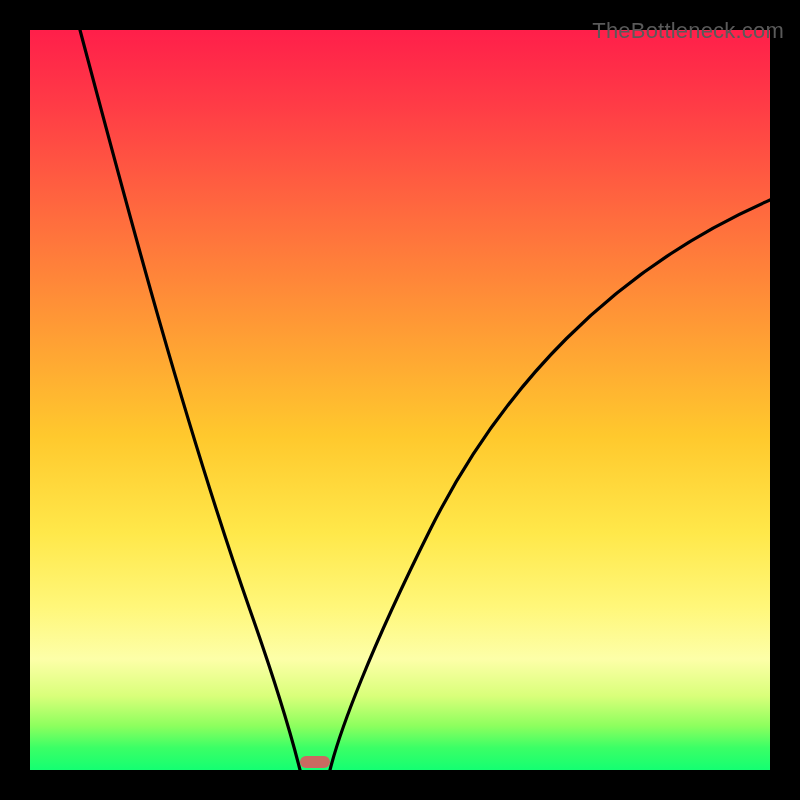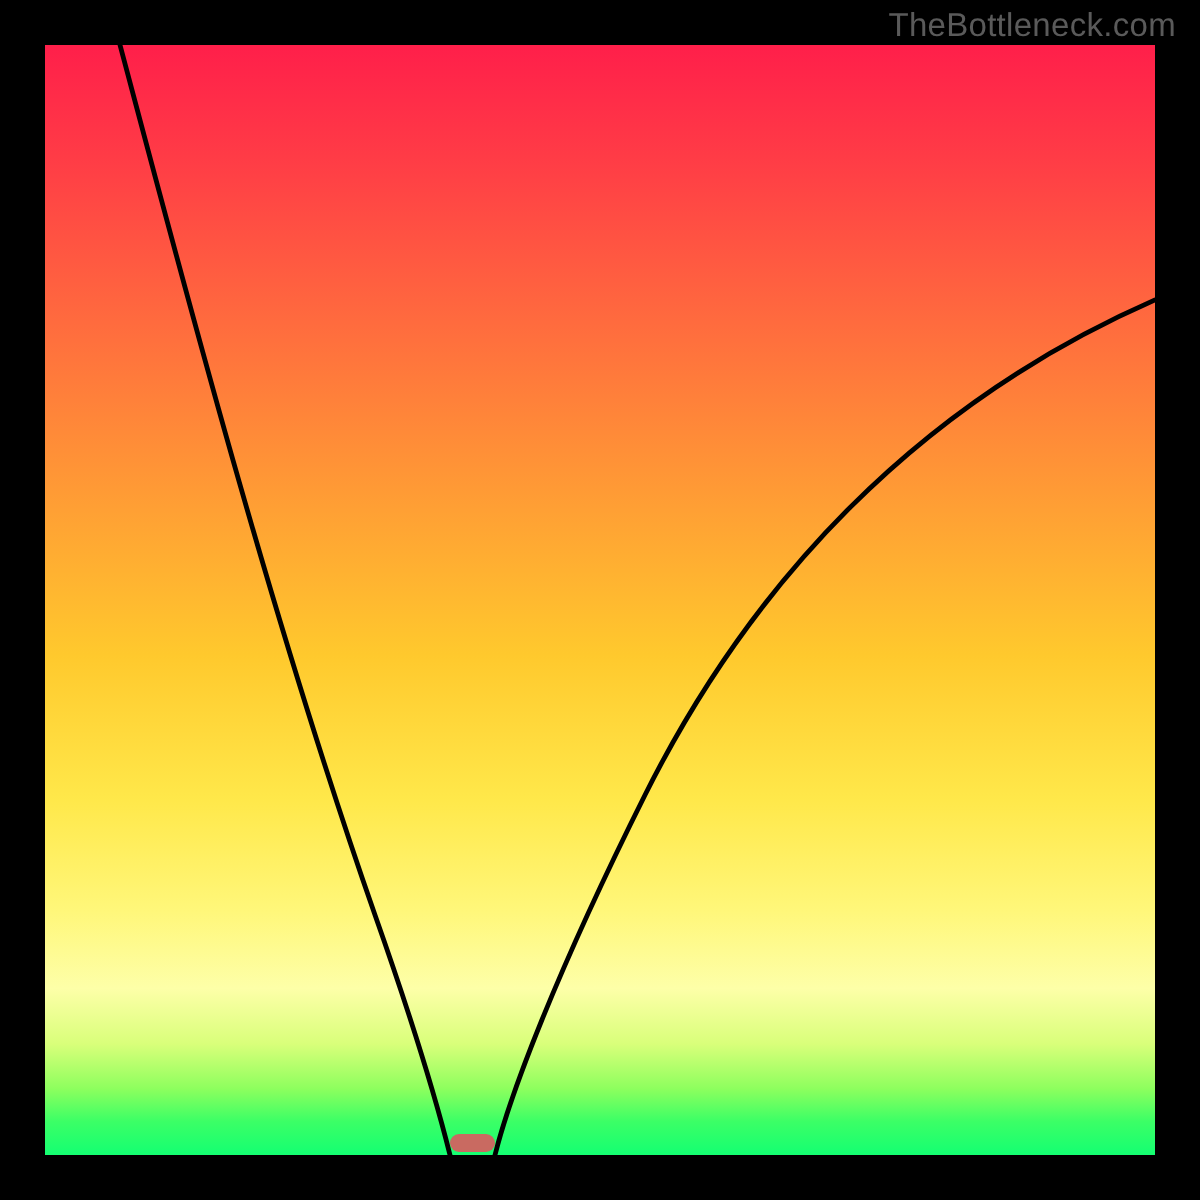--- a/index.html
+++ b/index.html
@@ -12,21 +12,21 @@
     font-family: Arial, Helvetica, sans-serif;
   }
   .frame {
     position: relative;
     width: 800px;
     height: 800px;
     background: #000;
   }
   .watermark {
     position: absolute;
-    top: 4px;
+    top: 18px;
     right: 16px;
     color: #5a5a5a;
     font-size: 22px;
     letter-spacing: 0.2px;
     font-weight: 400;
     z-index: 10;
   }
   .plot-area {
     position: absolute;
     left: 30px;

